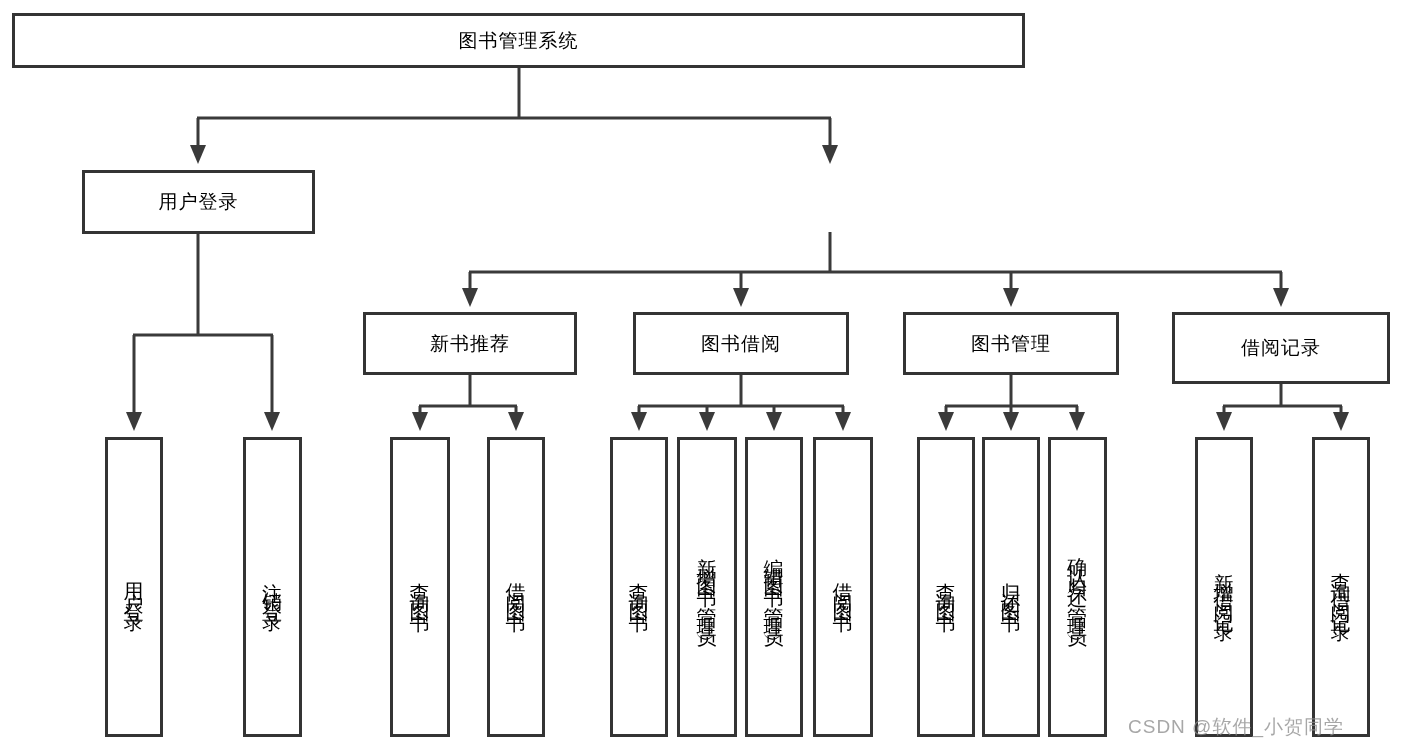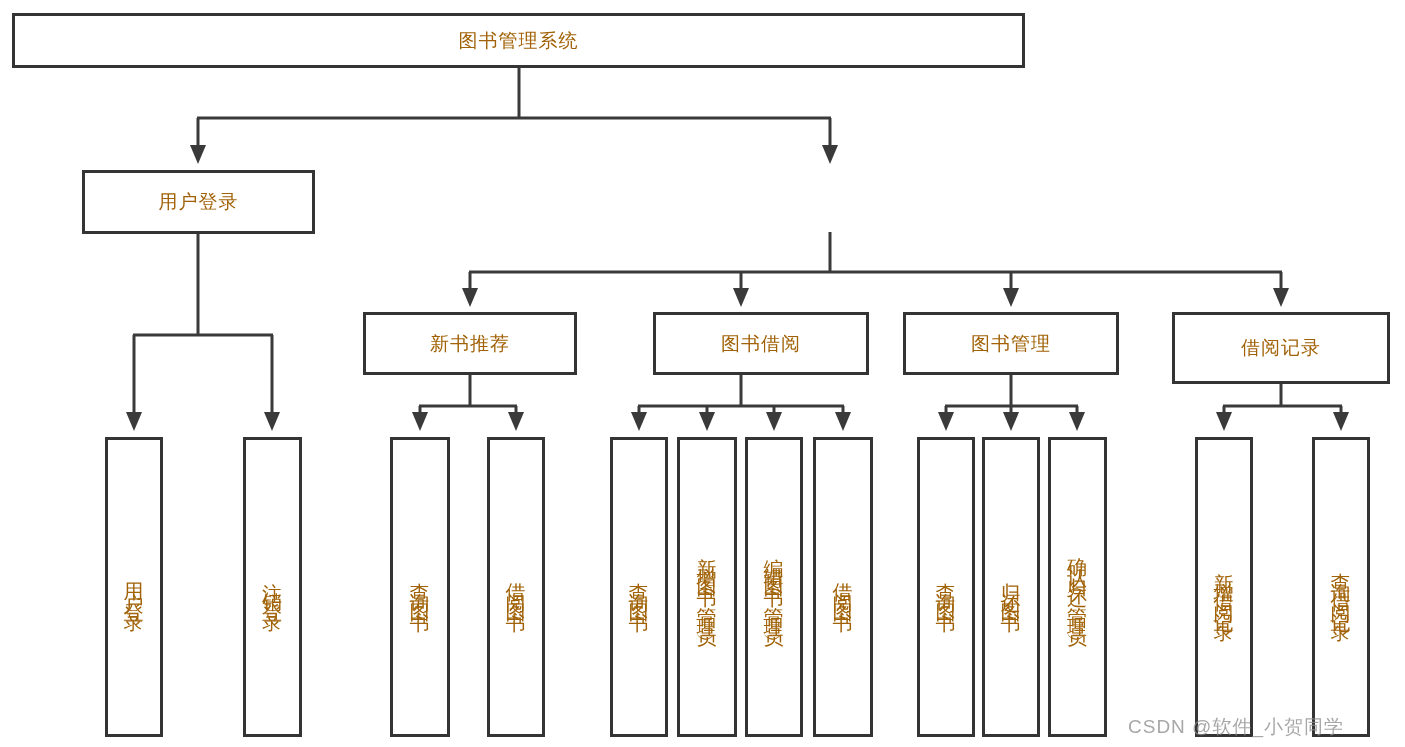--- a/index.html
+++ b/index.html
@@ -17,21 +17,21 @@
     z-index: 0;
   }
   .box {
     position: absolute;
     box-sizing: border-box;
     border: 3px solid #343434;
     background: #ffffff;
     display: flex;
     align-items: center;
     justify-content: center;
-    color: #a16207;
+    color: #000000;
     z-index: 1;
   }
   .box.h {
     font-size: 19px;
     letter-spacing: 1px;
     white-space: nowrap;
   }
   .box.v {
     writing-mode: vertical-rl;
     font-size: 20px;
@@ -106,21 +106,21 @@
       <polygon points="1216,412 1232,412 1224,431"></polygon>
       <polygon points="1333,412 1349,412 1341,431"></polygon>
     </g>
   </svg>
 
   <div class="box h" style="left:12px; top:13px; width:1013px; height:55px">图书管理系统</div>
 
   <div class="box h" style="left:82px; top:170px; width:233px; height:64px">用户登录</div>
 
   <div class="box h" style="left:363px; top:312px; width:214px; height:63px">新书推荐</div>
-  <div class="box h" style="left:653px; top:312px; width:216px; height:63px">图书借阅</div>
+  <div class="box h" style="left:633px; top:312px; width:216px; height:63px">图书借阅</div>
   <div class="box h" style="left:903px; top:312px; width:216px; height:63px">图书管理</div>
   <div class="box h" style="left:1172px; top:312px; width:218px; height:72px">借阅记录</div>
 
   <div class="box v" style="left:105px; top:437px; width:58px; height:300px">用户登录</div>
   <div class="box v" style="left:243px; top:437px; width:59px; height:300px">注销登录</div>
 
   <div class="box v" style="left:390px; top:437px; width:60px; height:300px">查询图书</div>
   <div class="box v" style="left:487px; top:437px; width:58px; height:300px">借阅图书</div>
 
   <div class="box v" style="left:610px; top:437px; width:58px; height:300px">查询图书</div>

